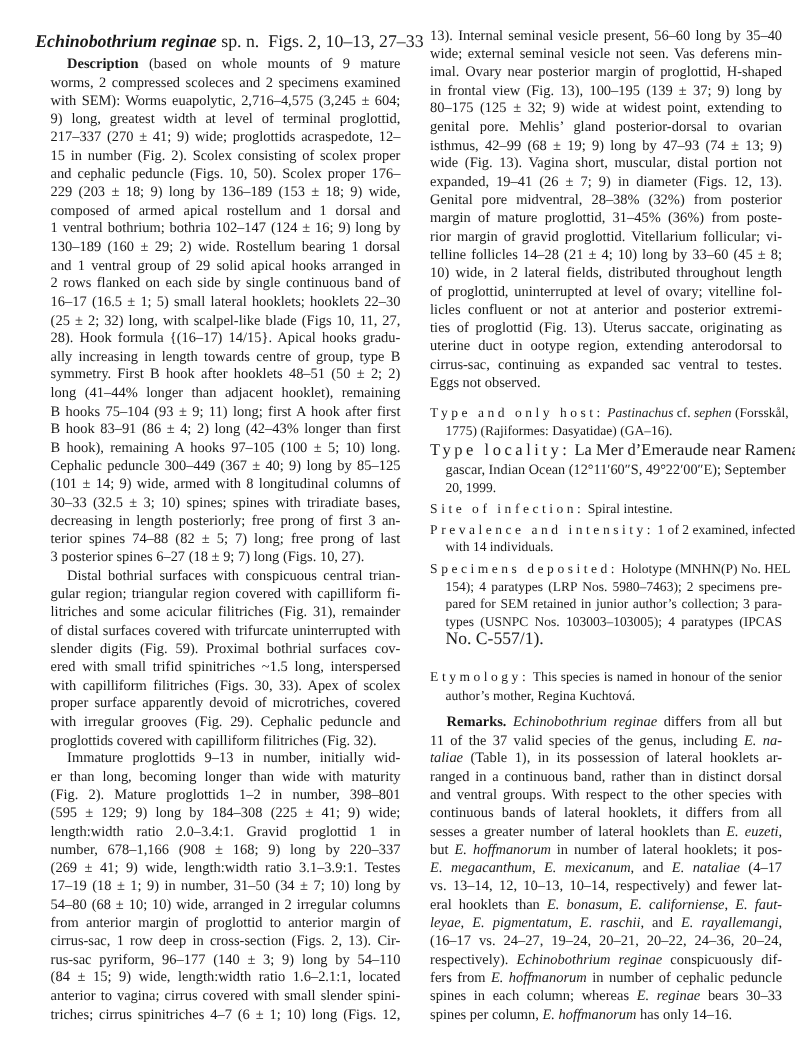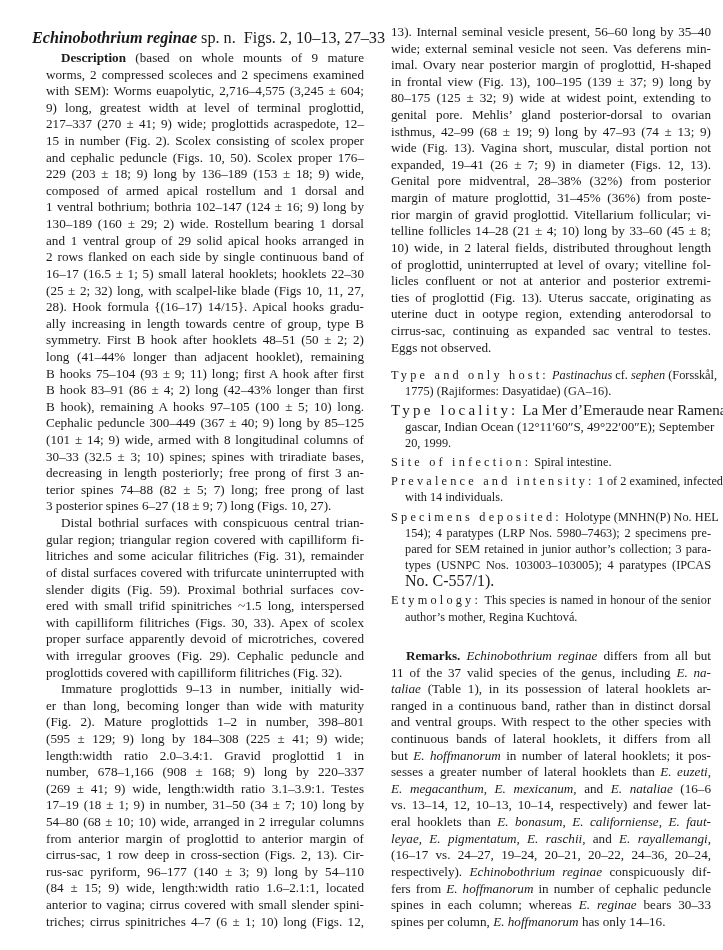--- a/index.html
+++ b/index.html
@@ -129,36 +129,36 @@
       <span class="ln" style="font-size:12.3px;line-height:16.2px;height:16.2px;"><span class="spaced">Prevalence and intensity</span><span class="spaced">:</span><span> 1 of 2 examined, infected</span></span>
       <span class="ln last hang" style="font-size:12.3px;line-height:16.2px;height:16.2px;">with 14 individuals.</span>
     </div>
     <div style="margin-top:3px;">
       <span class="ln" style="font-size:12.3px;line-height:16.2px;height:16.2px;"><span class="spaced">Specimens deposited</span><span class="spaced">:</span><span> Holotype (MNHN(P) No. HEL</span></span>
       <span class="ln hang" style="font-size:12.3px;line-height:16.2px;height:16.2px;">154); 4 paratypes (LRP Nos. 5980–7463); 2 specimens pre-</span>
       <span class="ln hang" style="font-size:12.3px;line-height:16.2px;height:16.2px;">pared for SEM retained in junior author’s collection; 3 para-</span>
       <span class="ln hang" style="font-size:12.3px;line-height:16.2px;height:16.2px;">types (USNPC Nos. 103003–103005); 4 paratypes (IPCAS</span>
       <span class="ln last hang" style="font-size:16px;line-height:16.2px;height:16.2px;">No. C-557/1).</span>
     </div>
-    <div style="margin-top:3px;">
+    <div style="margin-top:18px;">
       <span class="ln" style="font-size:12.3px;line-height:16.2px;height:16.2px;"><span class="spaced">Etymology</span><span class="spaced">:</span><span> This species is named in honour of the senior</span></span>
       <span class="ln last hang" style="font-size:12.3px;line-height:16.2px;height:16.2px;">author’s mother, Regina Kuchtová.</span>
     </div>
   </div>
 
   <div class="block" style="top:648px;">
     <span class="ln ind1"><b>Remarks.</b> <i>Echinobothrium reginae</i><span> differs from all but</span></span>
     <span class="ln"><span>11 of the 37 valid species of the genus, including </span><i>E. na-</i></span>
     <span class="ln"><i>taliae</i><span> (Table 1), in its possession of lateral hooklets ar-</span></span>
     <span class="ln">ranged in a continuous band, rather than in distinct dorsal</span>
     <span class="ln">and ventral groups. With respect to the other species with</span>
     <span class="ln">continuous bands of lateral hooklets, it differs from all</span>
+    <span class="ln"><span>sesses a greater number of lateral hooklets than </span><i>E. euzeti</i><span>,</span></span>
     <span class="ln"><span>but </span><i>E. hoffmanorum</i><span> in number of lateral hooklets; it pos-</span></span>
-    <span class="ln"><span>sesses a greater number of lateral hooklets than </span><i>E. euzeti</i><span>,</span></span>
-    <span class="ln"><i>E. megacanthum</i><span>, </span><i>E. mexicanum</i><span>, and </span><i>E. nataliae</i><span> (16–6</span></span>
+    <span class="ln"><i>E. megacanthum</i><span>, </span><i>E. mexicanum</i><span>, and </span><i>E. nataliae</i><span> (4–17</span></span>
     <span class="ln">vs. 13–14, 12, 10–13, 10–14, respectively) and fewer lat-</span>
     <span class="ln"><span>eral hooklets than </span><i>E. bonasum</i><span>, </span><i>E. californiense</i><span>, </span><i>E. faut-</i></span>
     <span class="ln"><i>leyae</i><span>, </span><i>E. pigmentatum</i><span>, </span><i>E. raschii</i><span>, and </span><i>E. rayallemangi</i><span>,</span></span>
     <span class="ln">(16–17 vs. 24–27, 19–24, 20–21, 20–22, 24–36, 20–24,</span>
     <span class="ln"><span>respectively). </span><i>Echinobothrium reginae</i><span> conspicuously dif-</span></span>
     <span class="ln"><span>fers from </span><i>E. hoffmanorum</i><span> in number of cephalic peduncle</span></span>
     <span class="ln"><span>spines in each column; whereas </span><i>E. reginae</i><span> bears 30–33</span></span>
     <span class="ln last"><span>spines per column, </span><i>E. hoffmanorum</i><span> has only 14–16.</span></span>
   </div>
 </div>

